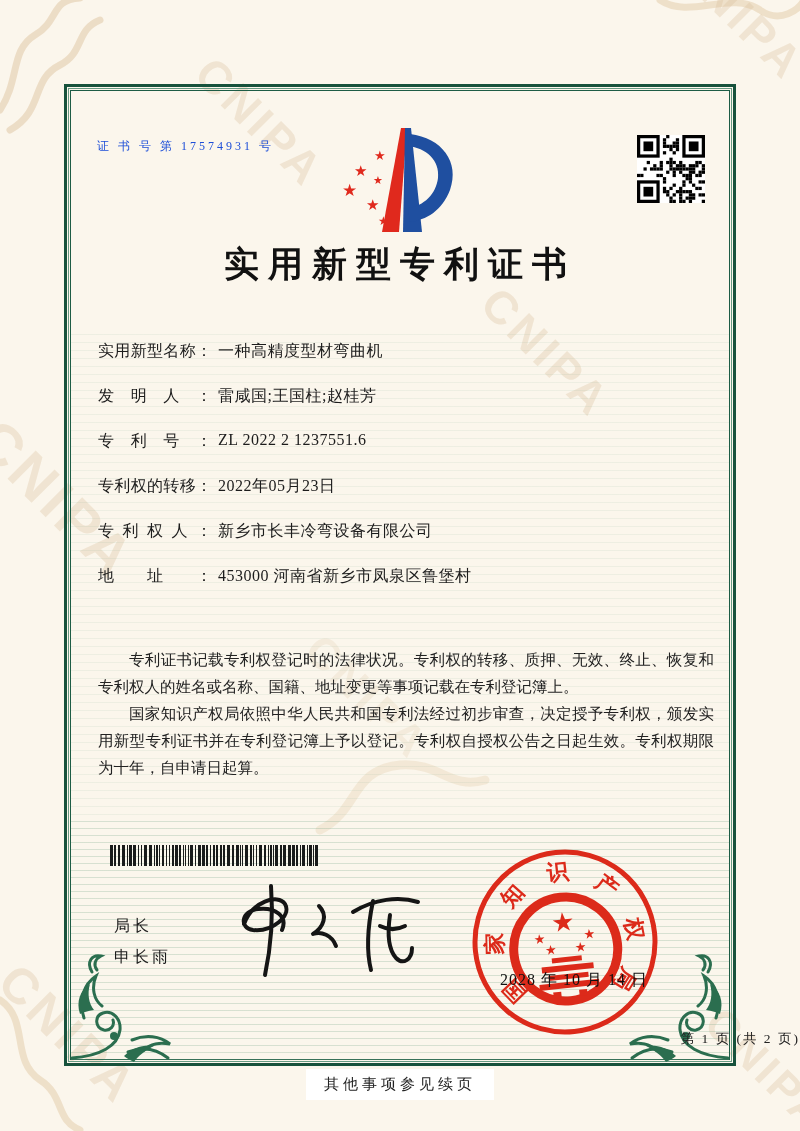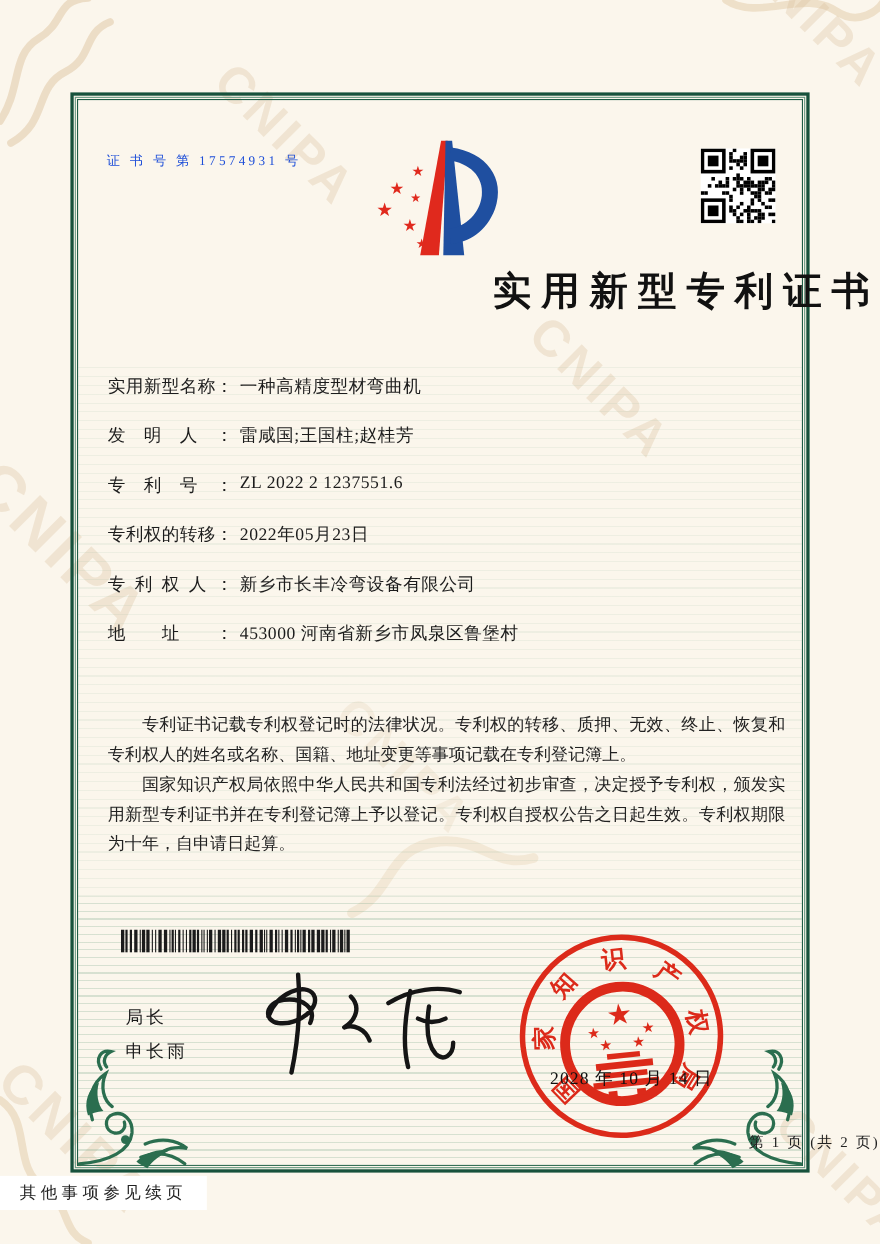--- a/index.html
+++ b/index.html
@@ -24,21 +24,21 @@
   .waves-faint{position:absolute;left:71px;top:330px;width:658px;height:485px;
          background:repeating-linear-gradient(0deg,
             rgba(122,168,138,.10) 0 1px, rgba(255,255,255,0) 1px 8px);}
   .flourish{position:absolute;width:112px;height:112px;}
 
   
   .cert-no{position:absolute;left:97px;top:138px;font-size:12px;
            letter-spacing:3px;color:#1d4ed8;}
   .logo{position:absolute;left:340px;top:124px;}
   .qr{position:absolute;left:637px;top:135px;width:68px;height:68px;background:#fff;}
-  .title{position:absolute;left:0;top:241px;width:800px;text-align:right;
+  .title{position:absolute;left:0;top:241px;width:800px;text-align:center;
          font-size:35px;font-weight:bold;letter-spacing:9px;color:#111;}
 
   
   .fields{position:absolute;left:98px;top:341px;width:616px;font-size:16px;color:#1c1c1c;}
   .frow{height:24px;margin-bottom:21px;white-space:nowrap;}
   .flabel{display:inline-block;width:114px;text-align:justify;text-align-last:justify;
           vertical-align:top;}
   .fvalue{margin-left:6px;letter-spacing:.5px;text-align:right;}
   .grant-row{position:relative;margin-top:8px;}
   .grant2{position:absolute;left:357px;top:0;white-space:nowrap;}
@@ -58,21 +58,21 @@
   .seal{position:absolute;left:468px;top:845px;width:194px;height:194px;
         transform:rotate(-6deg);}
   .seal-char{position:absolute;left:50%;top:50%;width:26px;height:26px;
              margin:-13px 0 0 -13px;text-align:center;font-size:22px;font-weight:bold;
              color:#dc2a1a;line-height:26px;}
   .seal-date{position:absolute;left:500px;top:970px;font-size:16px;color:#101010;
              letter-spacing:1px;z-index:5;}
 
   .page-num{position:absolute;left:0;top:1030px;width:800px;text-align:right;
             font-size:13.5px;letter-spacing:2px;color:#222;}
-  .cont-note{position:absolute;left:0;top:1069px;width:800px;}
+  .cont-note{position:absolute;left:0;top:1069px;width:800px;text-align:center;}
   .cont-note span{display:inline-block;background:#ffffff;padding:6px 18px;
             font-size:15px;letter-spacing:4px;color:#222;}
 </style>
 </head>
 <body>
 
 <div class="page">
 
   <svg class="dragon" style="left:-10px;top:-10px" width="160" height="160" viewBox="0 0 160 160">
     <path d="M10,120 C30,90 20,60 45,45 C70,30 60,10 90,8 M20,140 C55,120 40,90 70,75 C95,62 85,40 110,30" fill="none" stroke="#dfc5a2" stroke-width="7" stroke-linecap="round"></path>

